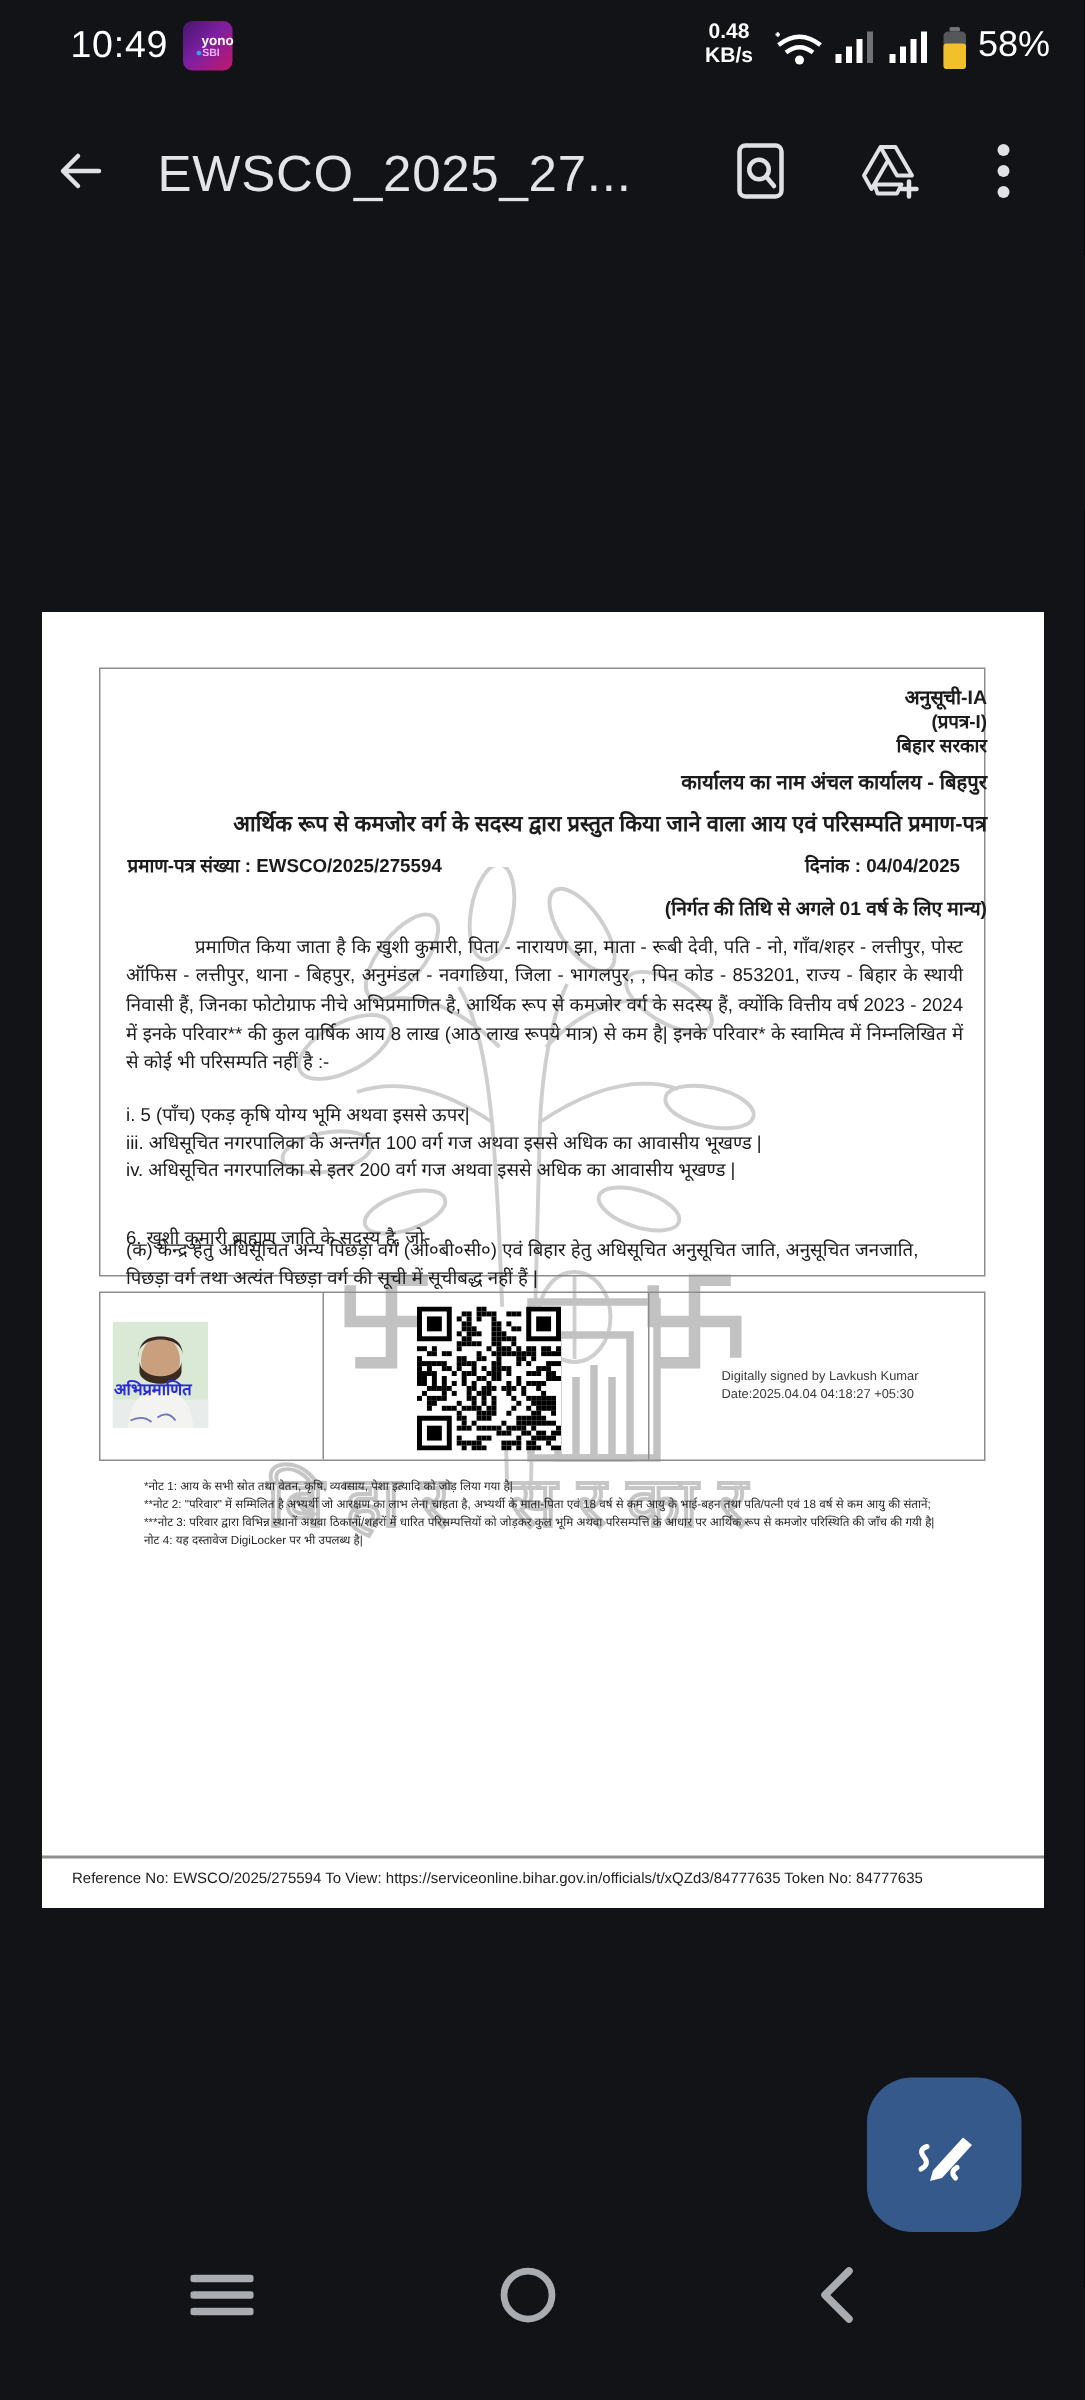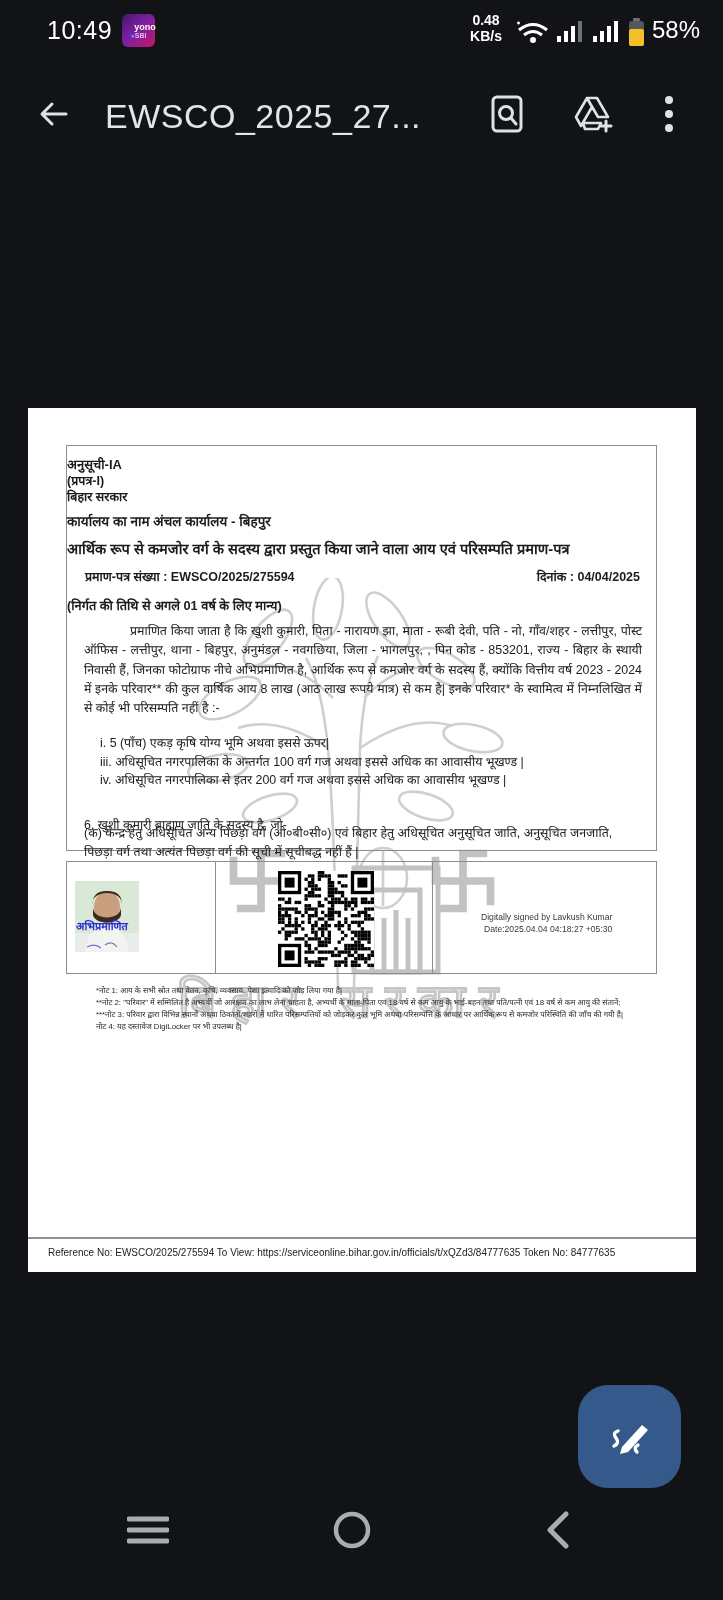--- a/index.html
+++ b/index.html
@@ -21,36 +21,36 @@
   .pct { position:absolute; left:652px; top:16px; font-size:24px; }
 
   
   .appbar { position:absolute; top:75px; left:0; width:723px; height:85px; }
   .appbar .title { position:absolute; left:105px; top:22px; font-size:34px; color:#e2e4e8; letter-spacing:.5px; white-space:nowrap; }
   .iconbtn { position:absolute; width:48px; height:48px; display:flex; align-items:center; justify-content:center; }
 
   
   .page { position:absolute; left:28px; top:408px; width:668px; height:864px; background:#fff; color:#1c1c1c; }
   .cert-box { position:absolute; left:38px; top:37px; width:591px; height:406px; border:1.6px solid #8d8d8d; }
-  .cbx { position:absolute; left:0; width:591px; text-align:left; font-weight:bold; }
+  .cbx { position:absolute; left:0; width:591px; text-align:right; font-weight:bold; }
   .hline { font-size:12.5px; }
   .cert-meta { position:absolute; top:122px; left:18px; width:555px; font-size:12.5px; font-weight:bold; }
   .cert-meta .d { float:right;padding-left:35px; }
   .para { position:absolute; left:17px; width:558px; font-size:12.4px; line-height:1.56; text-align:justify; }
   .list { position:absolute; left:17px; width:558px; font-size:12.4px; line-height:1.5; }
 
   
   .att-table { position:absolute; left:38px; top:453px; width:591px; height:113px; border:1.4px solid #8d8d8d; display:flex; }
   .att-cell { height:100%; position:relative; }
   .c1 { width:149px; border-right:1.4px solid #8d8d8d; }
   .c2 { width:217px; border-right:1.4px solid #8d8d8d; }
   .c3 { flex:1; }
   .photo { position:absolute; left:8px; top:19px; width:64px; height:71px; overflow:hidden; }
   .photo-overlay { position:absolute; left:1px; top:37px; font-size:11px; font-weight:bold; color:#2b2bd4; white-space:nowrap; }
-  .sigtext { position:absolute; left:48px; top:50px; font-size:8.6px; color:#3a3a3a; line-height:1.35;text-align:right; }
+  .sigtext { position:absolute; left:48px; top:50px; font-size:8.6px; color:#3a3a3a; line-height:1.35; }
 
   
   .notes { position:absolute; left:68px; top:577px; width:560px; font-size:7.8px; line-height:1.55; color:#262626; }
   .page-divider { position:absolute; left:0px; top:829px; width:668px; height:2px; background:#8e8e8e; }
   .refline { position:absolute; left:20px; top:839px; width:640px; font-size:10px; color:#222; }
 
   
   .wm { position:absolute; pointer-events:none; }
   .wm-text { left:150px; top:560px; font-size:46px; font-weight:bold; color:rgba(0,0,0,0);
     -webkit-text-stroke:1.2px #c6c6c6; letter-spacing:14px; white-space:nowrap; }
@@ -174,21 +174,21 @@
       <div class="cbx hline" style="top:26px;">(प्रपत्र-I)</div>
       <div class="cbx hline" style="top:42px;">बिहार सरकार</div>
       <div class="cbx" style="top:66px; font-size:13.5px;">कार्यालय का नाम अंचल कार्यालय - बिहपुर</div>
       <div class="cbx" style="top:92px; font-size:14.6px;">आर्थिक रूप से कमजोर वर्ग के सदस्य द्वारा प्रस्तुत किया जाने वाला आय एवं परिसम्पति प्रमाण-पत्र</div>
       <div class="cert-meta">
         <span class="d">दिनांक : 04/04/2025</span>
         <span>प्रमाण-पत्र संख्या : EWSCO/2025/275594</span>
       </div>
       <div class="cbx" style="top:150px; font-size:12.8px;">(निर्गत की तिथि से अगले 01 वर्ष के लिए मान्य)</div>
       <div class="para" style="top:176px; text-indent:46px;">प्रमाणित किया जाता है कि खुशी कुमारी, पिता - नारायण झा, माता - रूबी देवी, पति - नो, गाँव/शहर - लत्तीपुर, पोस्ट ऑफिस - लत्तीपुर, थाना - बिहपुर, अनुमंडल - नवगछिया, जिला - भागलपुर, , पिन कोड - 853201, राज्य - बिहार के स्थायी निवासी हैं, जिनका फोटोग्राफ नीचे अभिप्रमाणित है, आर्थिक रूप से कमजोर वर्ग के सदस्य हैं, क्योंकि वित्तीय वर्ष 2023 - 2024 में इनके परिवार** की कुल वार्षिक आय 8 लाख (आठ लाख रूपये मात्र) से कम है| इनके परिवार* के स्वामित्व में निम्नलिखित में से कोई भी परिसम्पति नहीं है :-</div>
-      <div class="list" style="top:288px;margin-left:16px;">
+      <div class="list" style="top:288px;">
         <div>i. 5 (पाँच) एकड़ कृषि योग्य भूमि अथवा इससे ऊपर|</div>
         <div>iii. अधिसूचित नगरपालिका के अन्तर्गत 100 वर्ग गज अथवा इससे अधिक का आवासीय भूखण्ड |</div>
         <div>iv. अधिसूचित नगरपालिका से इतर 200 वर्ग गज अथवा इससे अधिक का आवासीय भूखण्ड |</div>
       </div>
       <div class="list" style="top:370px;">6.    खुशी कुमारी  ब्राह्मण जाति के सदस्य है, जो-</div>
       <div class="list" style="top:378px;">(क) केन्द्र हेतु अधिसूचित अन्य पिछड़ा वर्ग (ओ०बी०सी०) एवं बिहार हेतु अधिसूचित अनुसूचित जाति, अनुसूचित जनजाति, पिछड़ा वर्ग तथा अत्यंत पिछड़ा वर्ग की सूची में सूचीबद्ध नहीं हैं |</div>
     </div>
 
     <div class="att-table">
       <div class="att-cell c1">

